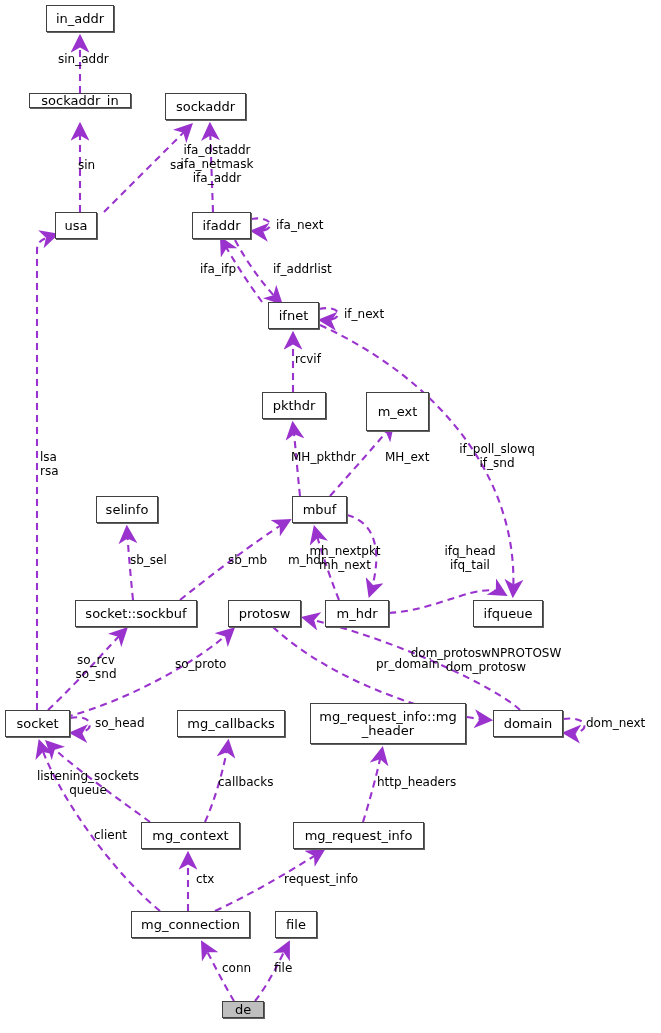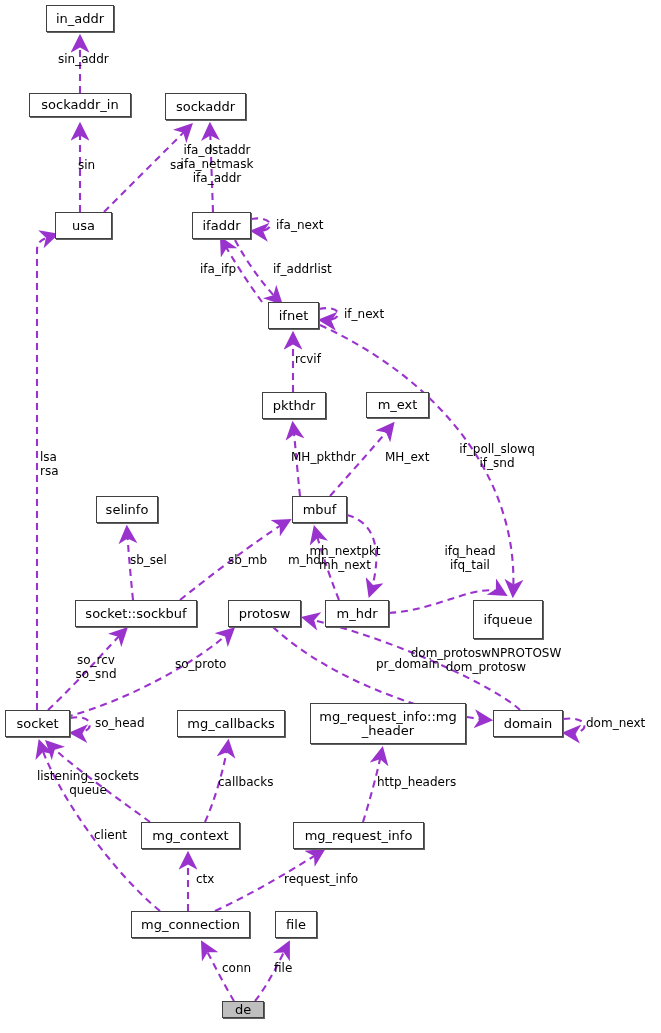--- a/index.html
+++ b/index.html
@@ -97,33 +97,33 @@
         <path d="M 188,911 L 188,855"></path>
         <path d="M 215,911 C 260,890 300,865 322,851"></path>
         <path d="M 363,822 C 370,800 378,770 382,750"></path>
         <path d="M 234,1001 C 224,985 212,960 203,944"></path>
         <path d="M 255,1001 C 268,985 280,960 288,944"></path>
       </g>
   </svg>
 
   <div id="node-layer">
       <div class="node" style="left: 46px; top: 5px; width: 68px; height: 27px;">in_addr</div>
-      <div class="node" style="left: 29px; top: 93px; width: 102px; height: 24px;">sockaddr_in</div>
+      <div class="node" style="left: 29px; top: 93px; width: 102px; height: 15px;">sockaddr_in</div>
       <div class="node" style="left: 165px; top: 93px; width: 81px; height: 27px;">sockaddr</div>
-      <div class="node" style="left: 55px; top: 212px; width: 57px; height: 27px;">usa</div>
+      <div class="node" style="left: 55px; top: 212px; width: 42px; height: 27px;">usa</div>
       <div class="node" style="left: 192px; top: 212px; width: 59px; height: 27px;">ifaddr</div>
       <div class="node" style="left: 268px; top: 302px; width: 51px; height: 27px;">ifnet</div>
       <div class="node" style="left: 262px; top: 392px; width: 64px; height: 27px;">pkthdr</div>
-      <div class="node" style="left: 366px; top: 392px; width: 63px; height: 26px;">m_ext</div>
+      <div class="node" style="left: 366px; top: 392px; width: 63px; height: 39px;">m_ext</div>
       <div class="node" style="left: 96px; top: 496px; width: 62px; height: 27px;">selinfo</div>
       <div class="node" style="left: 292px; top: 496px; width: 55px; height: 27px;">mbuf</div>
       <div class="node" style="left: 75px; top: 600px; width: 122px; height: 27px;">socket::sockbuf</div>
       <div class="node" style="left: 228px; top: 600px; width: 73px; height: 27px;">protosw</div>
       <div class="node" style="left: 325px; top: 600px; width: 64px; height: 27px;">m_hdr</div>
-      <div class="node" style="left: 473px; top: 600px; width: 70px; height: 39px;">ifqueue</div>
+      <div class="node" style="left: 473px; top: 600px; width: 70px; height: 27px;">ifqueue</div>
       <div class="node" style="left: 5px; top: 710px; width: 65px; height: 27px;">socket</div>
       <div class="node" style="left: 177px; top: 710px; width: 108px; height: 27px;">mg_callbacks</div>
       <div class="node" style="left: 310px; top: 703px; width: 156px; height: 41px;">mg_request_info::mg
 _header</div>
       <div class="node" style="left: 493px; top: 710px; width: 70px; height: 27px;">domain</div>
       <div class="node" style="left: 141px; top: 822px; width: 99px; height: 27px;">mg_context</div>
       <div class="node" style="left: 293px; top: 822px; width: 131px; height: 27px;">mg_request_info</div>
       <div class="node" style="left: 131px; top: 911px; width: 119px; height: 27px;">mg_connection</div>
       <div class="node" style="left: 275px; top: 911px; width: 42px; height: 27px;">file</div>
       <div class="node highlight" style="left: 222px; top: 1001px; width: 42px; height: 17px;">de</div>

